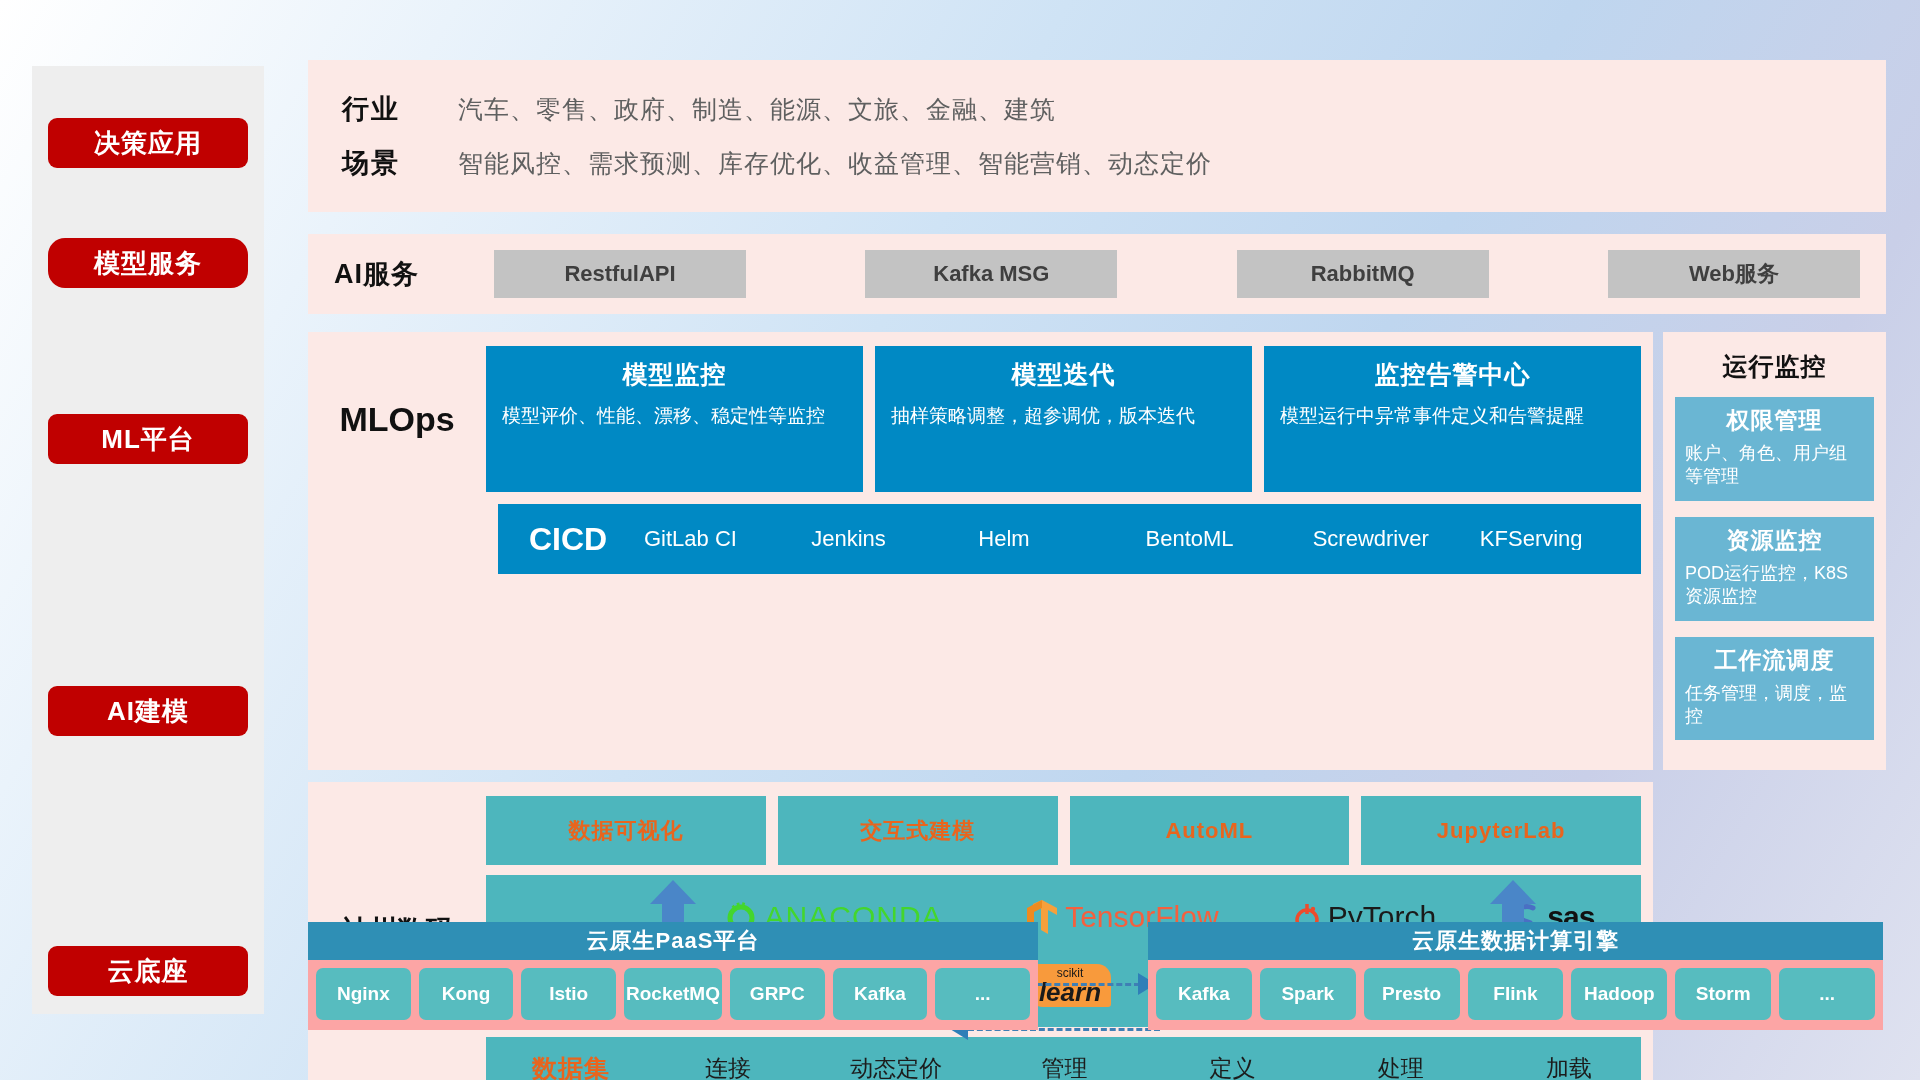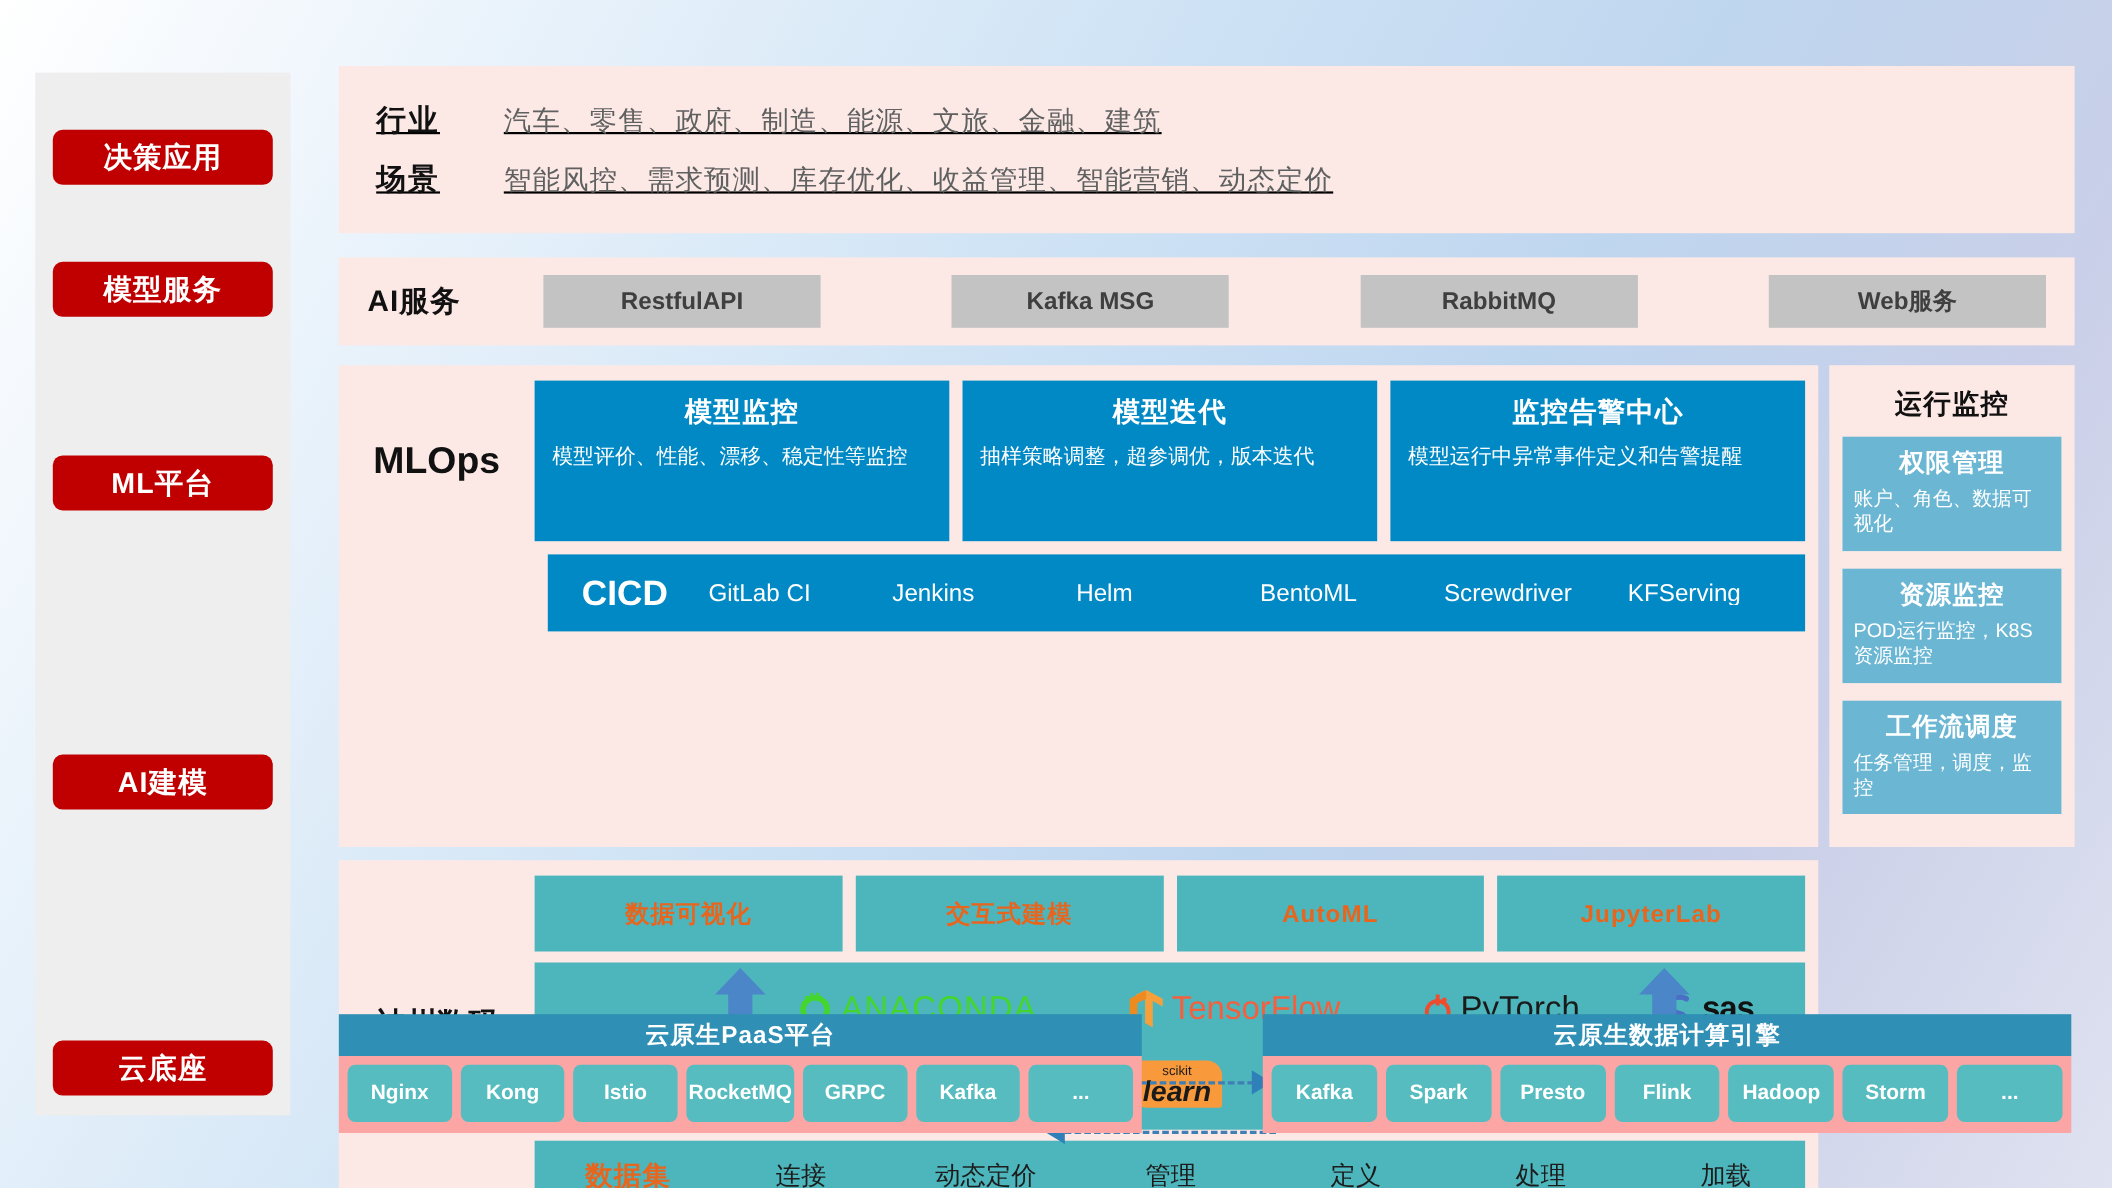--- a/index.html
+++ b/index.html
@@ -20,32 +20,32 @@
     background: #eeeeee;
   }
   .pill {
     position: absolute; left: 16px; width: 200px; height: 50px;
     background: #c00000; border-radius: 9px;
     color: #ffffff; font-size: 26px; font-weight: bold;
     display: flex; align-items: center; justify-content: center;
     letter-spacing: 1px;
   }
   #pill-0 { top: 52px; }
-  #pill-1 { top: 172px; }
+  #pill-1 { top: 172px; border-radius: 17px; }
   #pill-2 { top: 348px; }
   #pill-3 { top: 620px; }
   #pill-4 { top: 880px; }
 
   
   #main { position: absolute; left: 308px; top: 60px; width: 1578px; }
 
   .band-pink { background: #fce9e6; }
 
   
-  #row-apps { padding: 22px 0 22px 0; display: block; width: 1578px; text-decoration: underline; }
+  #row-apps { padding: 22px 0 22px 0; display: block; width: 1578px; }
   .app-line { display: flex; align-items: center; height: 54px; }
   .app-key {
     width: 150px; padding-left: 34px;
     font-size: 27px; font-weight: bold; color: #111111;
     letter-spacing: 2px;
   }
   .app-val { font-size: 25px; color: #5f6060; letter-spacing: 1px; }
 
   
   #row-ai {
@@ -278,21 +278,21 @@
           <div class="cicd-item">Screwdriver</div>
           <div class="cicd-item">KFServing</div>
         </div>
       </div>
     </div>
 
     <div id="monitor-col" class="band-pink">
       <div id="monitor-title">运行监控</div>
       <div class="mon-card">
         <div class="mon-card-title">权限管理</div>
-        <div class="mon-card-desc">账户、角色、数据可视化</div>
+        <div class="mon-card-desc">账户、角色、用户组等管理</div>
       </div>
       <div class="mon-card">
         <div class="mon-card-title">资源监控</div>
         <div class="mon-card-desc">POD运行监控，K8S资源监控</div>
       </div>
       <div class="mon-card">
         <div class="mon-card-title">工作流调度</div>
         <div class="mon-card-desc">任务管理，调度，监控</div>
       </div>
     </div>

